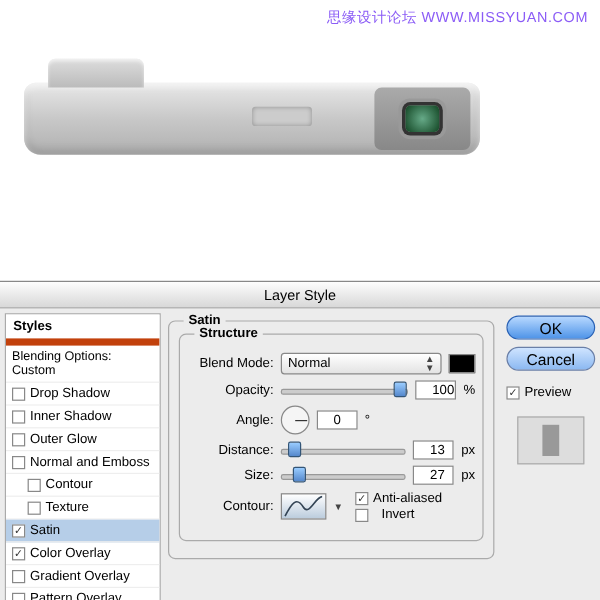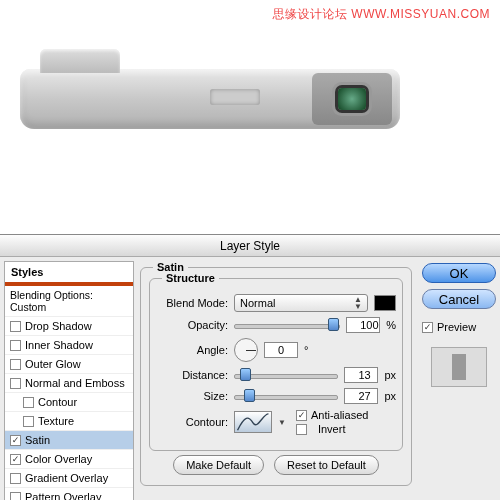--- a/index.html
+++ b/index.html
@@ -1,28 +1,28 @@
 <!DOCTYPE html>
 <html><head>
 <meta charset="utf-8">
 <style>
   * { box-sizing: border-box; margin: 0; padding: 0; font-family: "Lucida Grande", Arial, sans-serif; font-size: 11px; }
   body { background: #fff; width: 500px; height: 500px; overflow: hidden; }
-  .watermark { position: absolute; top: 6px; right: 10px; color: #ef4444; font-size: 12px; letter-spacing: 0.5px; }
+  .watermark { position: absolute; top: 6px; right: 10px; color: #8b5cf6; font-size: 12px; letter-spacing: 0.5px; }
   .preview-area { height: 198px; background: #fff; display: flex; align-items: center; justify-content: flex-start; padding-left: 20px; }
   .camera-body { width: 380px; height: 60px; background: linear-gradient(#e8e8e8,#c8c8c8,#b0b0b0); border-radius: 10px 10px 14px 14px; position: relative; box-shadow: inset 0 3px 6px rgba(255,255,255,.7), inset 0 -4px 8px rgba(0,0,0,.15); }
   .camera-top { position: absolute; top: -20px; left: 20px; width: 80px; height: 24px; background: linear-gradient(#ddd,#bbb); border-radius: 6px 6px 0 0; box-shadow: inset 0 2px 3px rgba(255,255,255,.6); }
   .camera-slot { position: absolute; top: 20px; left: 190px; width: 50px; height: 16px; background: #ccc; border-radius: 3px; box-shadow: inset 0 0 4px rgba(0,0,0,.3); }
   .camera-lens { position: absolute; right: 8px; top: 4px; width: 80px; height: 52px; background: linear-gradient(#aaa,#888); border-radius: 6px; display:flex; align-items:center; justify-content:center; }
   .lens-inner { width: 28px; height: 22px; background: radial-gradient(circle at 50% 50%, #6a8, #142); border-radius: 4px; box-shadow: 0 0 0 3px #333, 0 0 0 6px #999; }
   .dialog { border-top: 1px solid #888; background: #ececec; height: 302px; margin-top: 36px; }
   .titlebar { height: 22px; background: linear-gradient(#fdfdfd,#d8d8d8); border-bottom: 1px solid #aaa; display:flex; align-items:center; justify-content:center; font-size: 12px; }
   .content { display: flex; height: 280px; }
   .sidebar { width: 130px; background: #fff; border: 1px solid #aaa; margin: 4px 0 4px 4px; overflow:hidden; }
-  .sidebar-header { padding: 4px 6px; border-bottom: 4px solid #c2410c; font-weight:bold; background:#fff; }
+  .sidebar-header { padding: 4px 6px; border-bottom: 6px solid #c2410c; font-weight:bold; background:#fff; }
   .sidebar-row { padding: 3px 5px; border-bottom: 1px solid #eee; display:flex; align-items:center; gap:4px; font-size: 10.5px; }
   .sidebar-row.indent { padding-left: 18px; }
   .sidebar-row.sel { background: #b6cee8; }
   .chk { width: 11px; height: 11px; border: 1px solid #888; background:#fff; display:inline-flex; align-items:center; justify-content:center; font-size:9px; color:#333; }
   .main { flex:1; padding: 6px 4px; }
   .fieldset { border: 1px solid #aaa; border-radius: 6px; padding: 8px 6px 10px; margin: 4px 2px; background:#ececec; }
   .legend { position: relative; top:-15px; left:6px; background:#ececec; padding:0 4px; font-weight:bold; display:inline-block; }
   .fieldset-inner { margin-top:-10px; }
   .row { display:flex; align-items:center; margin:5px 0; gap:6px; }
   .row label { width: 72px; text-align:right; }
@@ -174,24 +174,20 @@
                       <span>Anti-aliased</span>
                     </label>
                   <label style="display:flex;gap:11px;align-items:center;text-align:left;width:auto">
                       <span class="chk"></span>
                       <span>Invert</span>
                     </label>
                 </div>
               </div>
             </div>
           </div>
-          <div class="btnrow">
-            <button class="btn">Make Default</button>
-            <button class="btn">Reset to Default</button>
-          </div>
         </div>
       </div>
     </div>
 
     <div class="right">
       <div class="aqua def">OK</div>
       <div class="aqua">Cancel</div>
       <div class="prevbox">
           <span class="chk">✓</span>
           <span>Preview</span>

